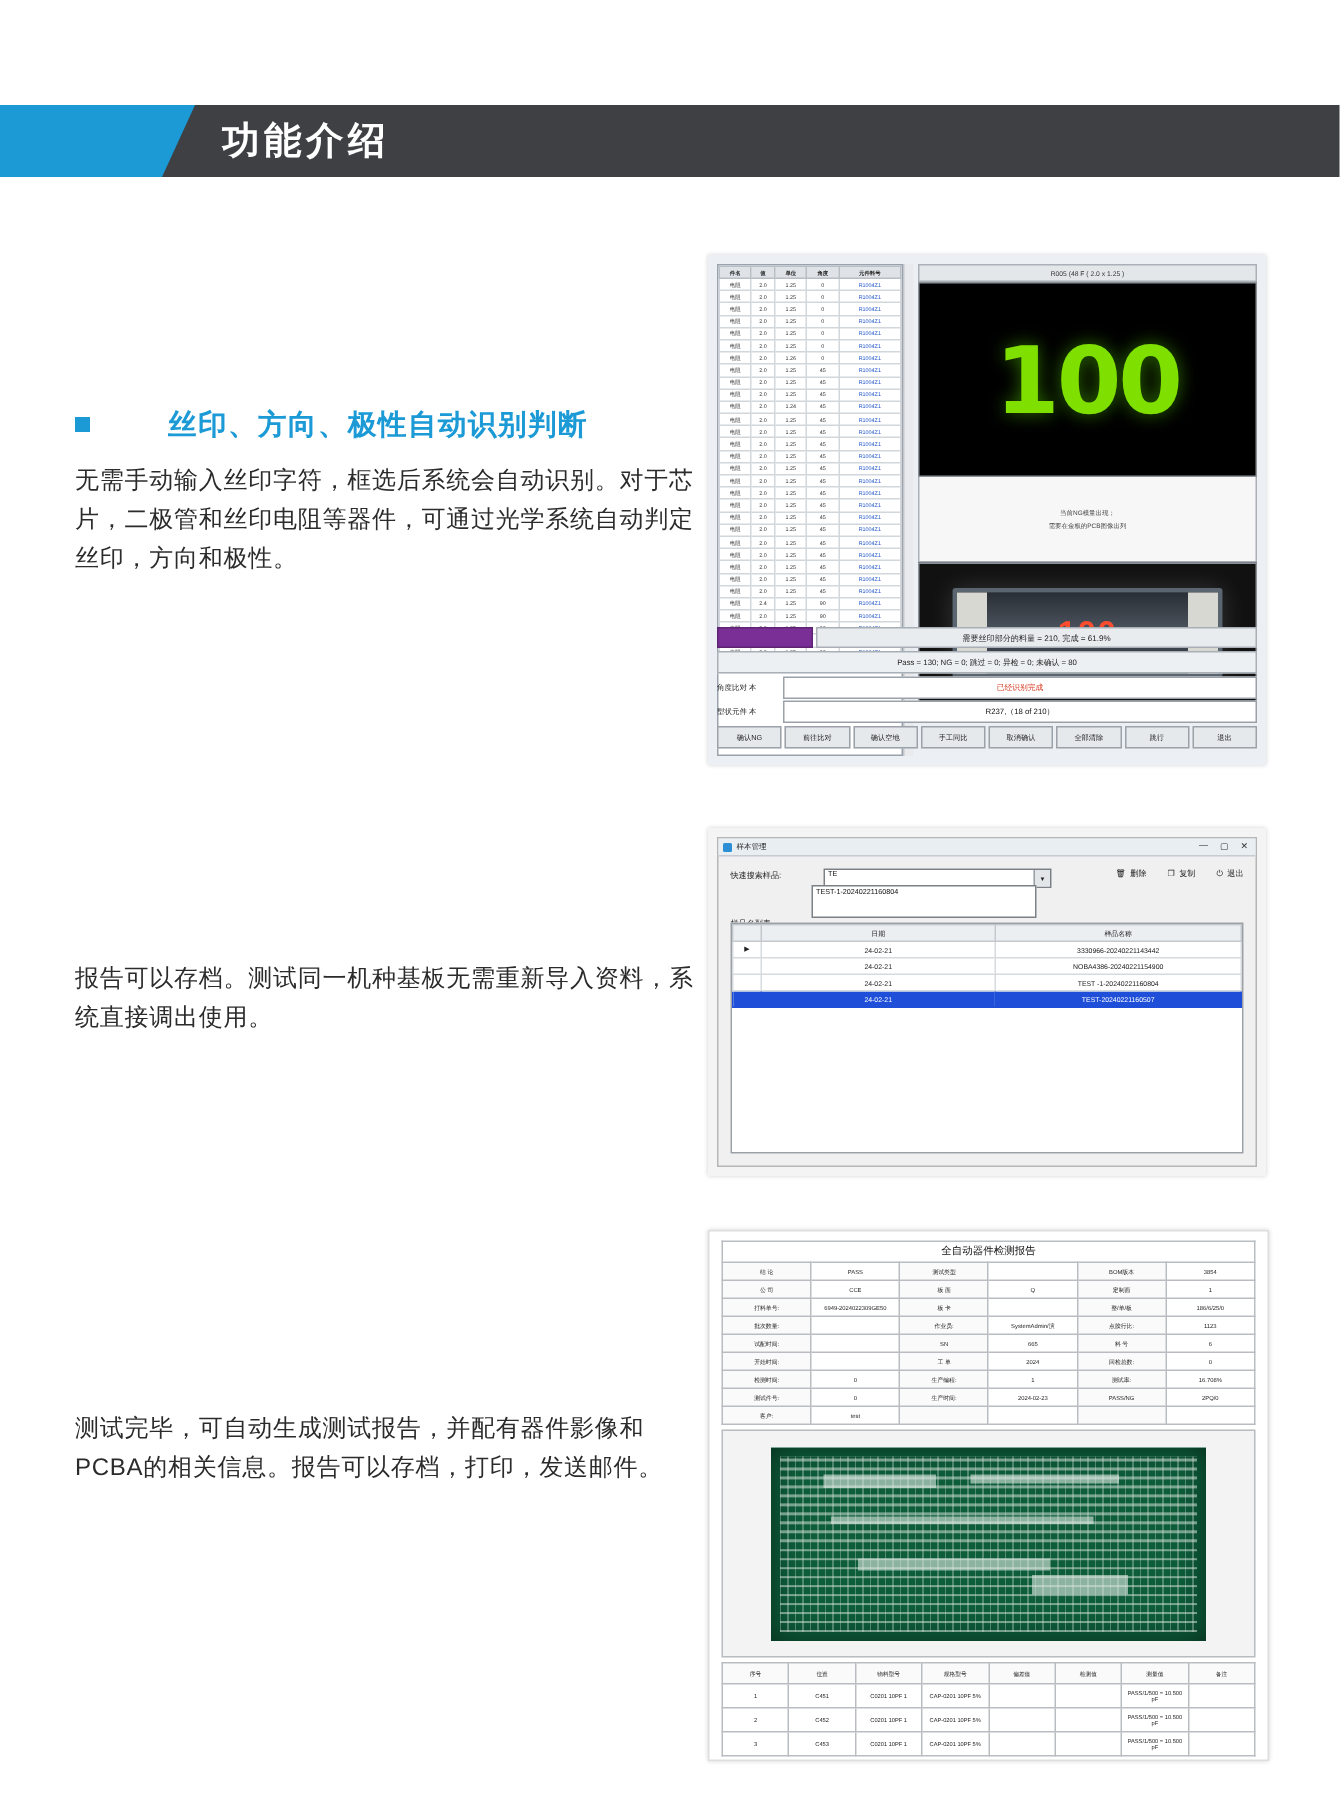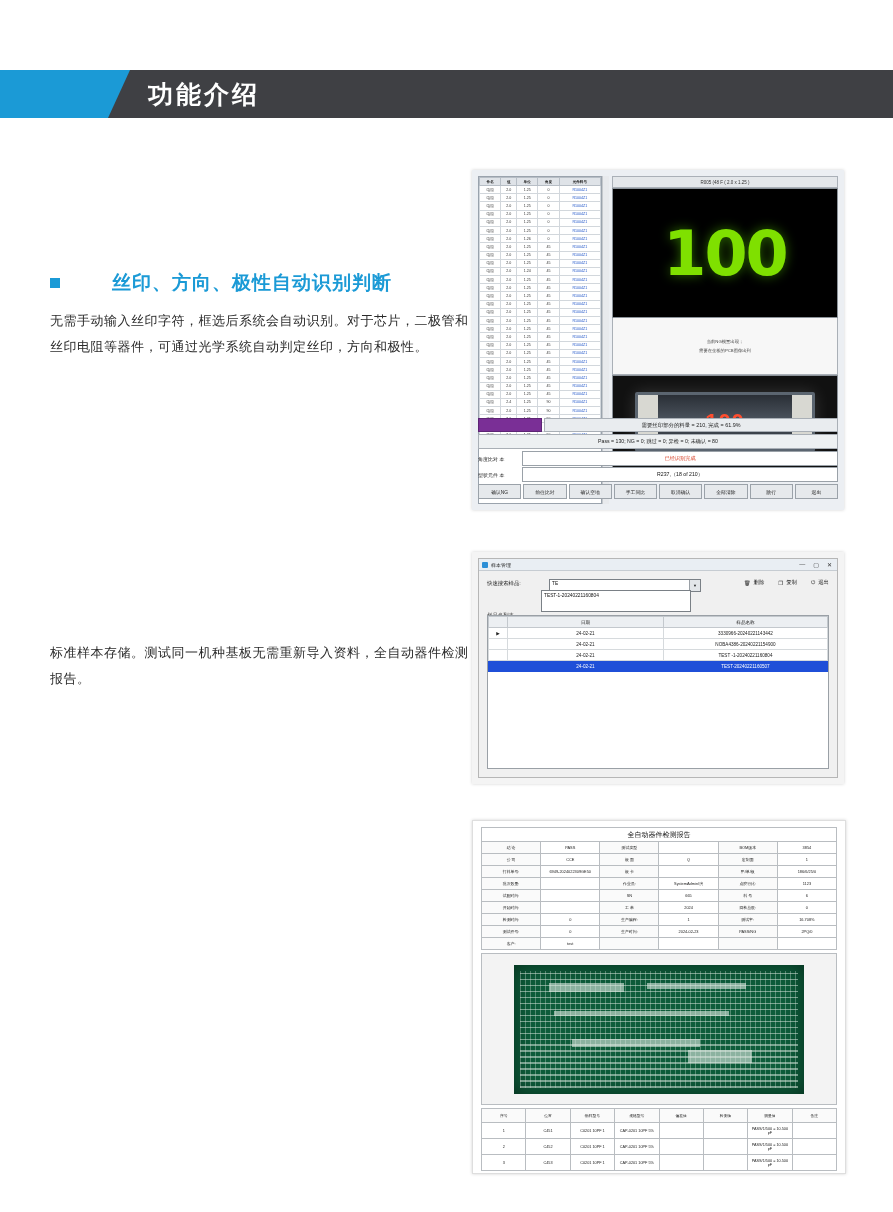--- a/index.html
+++ b/index.html
@@ -17,21 +17,21 @@
   .banner .dark:before{content:"";position:absolute;left:-23px;top:0;width:0;height:0;
       border-bottom:48px solid #3f4044;border-left:23px solid transparent;}
   .banner .title{position:absolute;left:148px;top:0;height:48px;line-height:48px;
       color:#ffffff;font-size:25px;font-weight:bold;letter-spacing:3px;z-index:5;}
 
   
   .sec{position:absolute;left:50px;width:420px;}
   .sec h3{margin:0 0 12px 0;font-size:19px;font-weight:bold;color:#1b9ad6;letter-spacing:1px;
       display:flex;align-items:center;gap:42px;}
   .sqr{display:inline-block;width:10px;height:10px;background:#1b9ad6;margin-right:10px;}
-  .sec p{margin:0;font-size:13px;line-height:26px;color:#2b2b2b;letter-spacing:.5px;}
+  .sec p{margin:0;font-size:16px;line-height:26px;color:#2b2b2b;letter-spacing:.5px;}
 
   .sec1{top:270px;}
   .sec2{top:640px;}
   .sec3{top:940px;}
 
   
   .shot{position:absolute;background:#f2f2f2;box-shadow:0 0 3px rgba(0,0,0,.18);}
   
   #shot1{left:472px;top:170px;width:372px;height:340px;background:#eceff3;}
   .s1-wrap{position:absolute;inset:6px;display:flex;}
@@ -136,24 +136,25 @@
 
 <div class="sec sec1">
   <h3>
     <span class="sqr"></span>
     <span>丝印、方向、极性自动识别判断</span>
   </h3>
   <p>无需手动输入丝印字符，框选后系统会自动识别。对于芯片，二极管和丝印电阻等器件，可通过光学系统自动判定丝印，方向和极性。</p>
 </div>
 
 <div class="sec sec2">
-  <p>标准样本存储。测试同一机种基板无需重新导入资料，全自动器件检测报告。</p>
+  <p>报告可以存档。测试同一机种基板无需重新导入资料，系统直接调出使用。</p>
 </div>
 
 <div class="sec sec3">
+  <p>测试完毕，可自动生成测试报告，并配有器件影像和PCBA的相关信息。报告可以存档，打印，发送邮件。</p>
 </div>
 
 <div class="shot" id="shot1">
   <div class="s1-wrap">
     <div class="s1-table">
       <table>
         <thead>
             <tr id="s1-head">
               <th>件名</th>
               <th>值</th>

